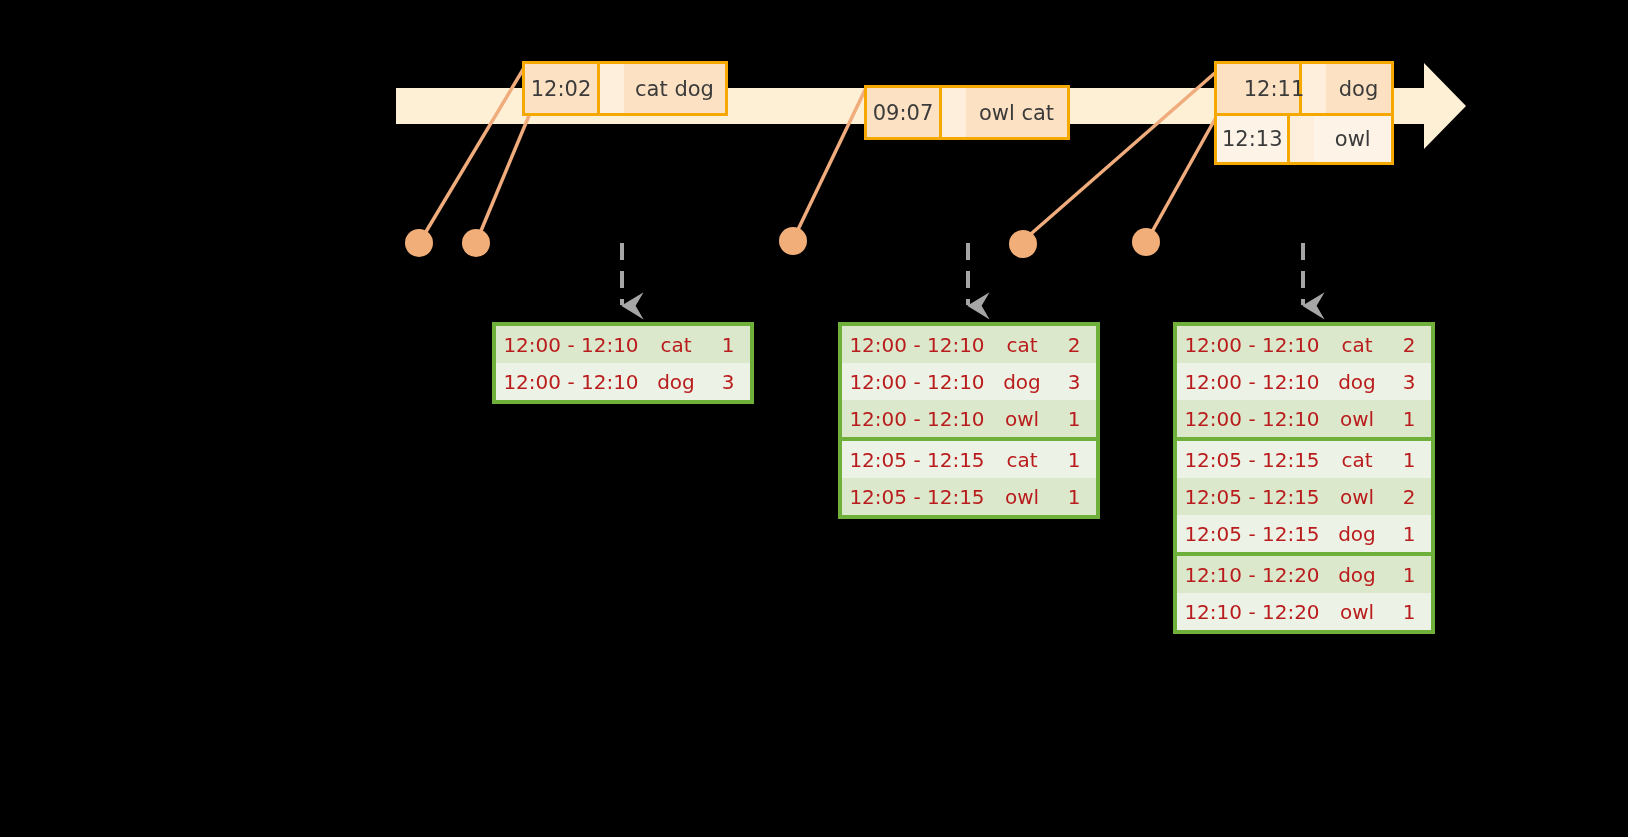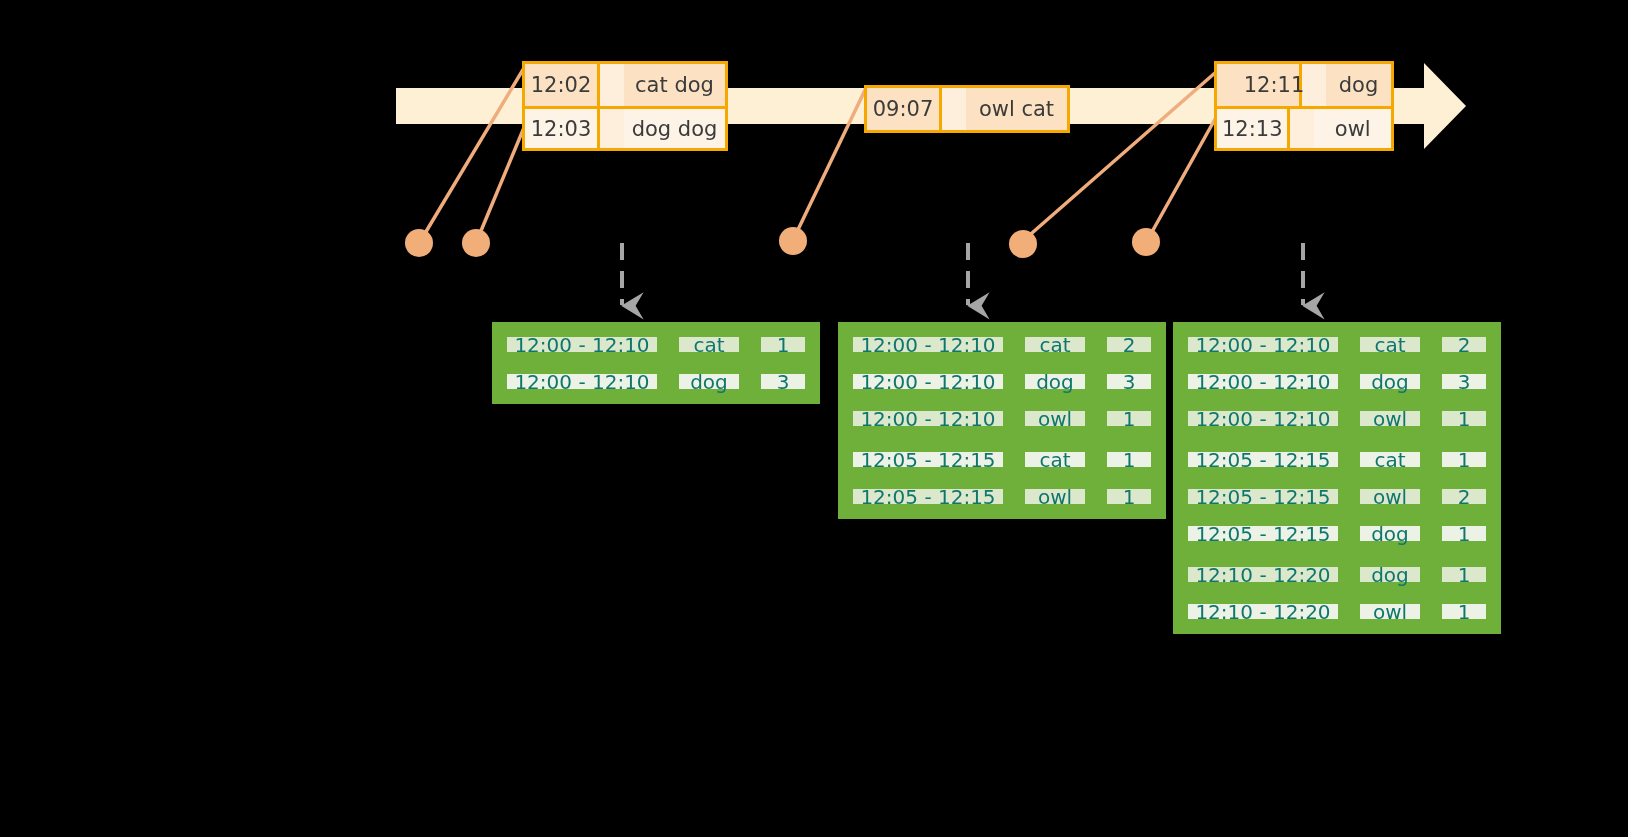--- a/index.html
+++ b/index.html
@@ -30,21 +30,21 @@
 
   
   .ev-group {
     position: absolute;
     border: 3px solid #F5A800;
     box-sizing: border-box;
     background: #FDEFDC;
   }
   .ev-row {
     display: flex;
-    height: 42px;
+    height: 49px;
     box-sizing: border-box;
   }
   .ev-row + .ev-row {
     border-top: 3px solid #F5A800;
   }
   .ev-row.alt .ev-time, .ev-row.alt .ev-text {
     background: #FDF3E6;
   }
   .ev-time {
     background: #FCE2C3;
@@ -78,23 +78,23 @@
     display: flex;
     height: 37px;
     box-sizing: border-box;
   }
   .res-cell {
     box-sizing: border-box;
     display: flex;
     align-items: center;
     justify-content: center;
     font-size: 20px;
-    color: #0f766e;
+    color: #b91c1c;
     background: #DCE8CC;
-    margin: 11px;
+    margin: 0;
     text-align: center;
   }
   .res-row.light .res-cell {
     background: #EDF2E6;
   }
   .res-cell.c-range { width: 150px; }
   .res-cell.c-key   { width: 60px; }
   .res-cell.c-val   { width: 44px; }
   .grp-sep { height: 4px; background: #6FB03A; }
 </style>
@@ -135,24 +135,20 @@
       <line x1="968" y1="243" x2="968" y2="305"></line>
       <line x1="1303" y1="243" x2="1303" y2="305"></line>
     </g>
   </svg>
 
   <div class="ev-group" style="left:522px; top:61px; width:206px;">
     <div class="ev-row">
       <div class="ev-time" style="width:85px;">12:02</div>
       <div class="ev-text" style="width:115px;">cat dog</div>
     </div>
-    <div class="ev-row alt">
-      <div class="ev-time" style="width:85px;">12:03</div>
-      <div class="ev-text" style="width:115px;">dog dog</div>
-    </div>
   </div>
 
   <div class="ev-group" style="left:864px; top:85px; width:206px;">
     <div class="ev-row">
       <div class="ev-time" style="width:85px;">09:07</div>
       <div class="ev-text" style="width:115px;">owl cat</div>
     </div>
   </div>
 
   <div class="ev-group" style="left:1214px; top:61px; width:180px;">

